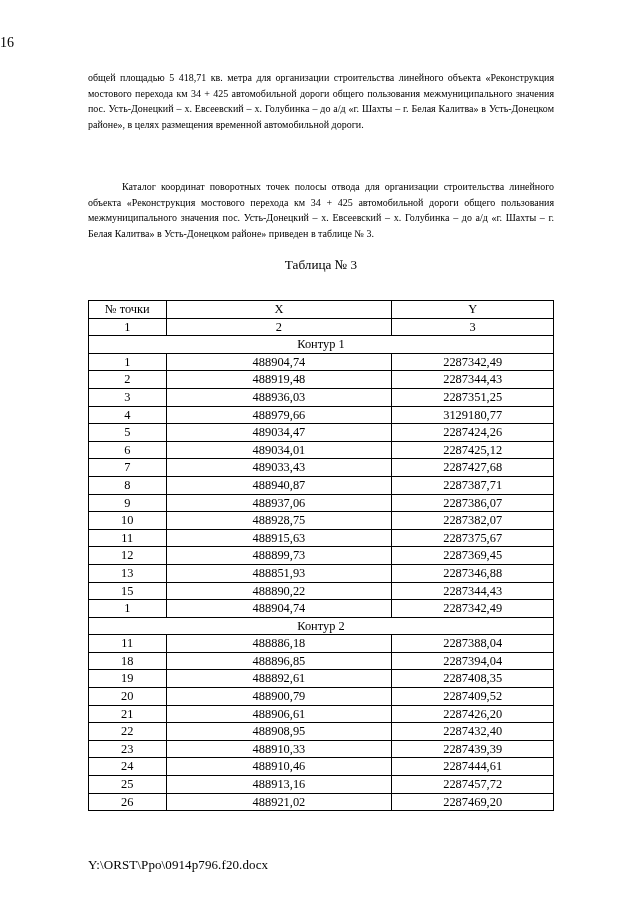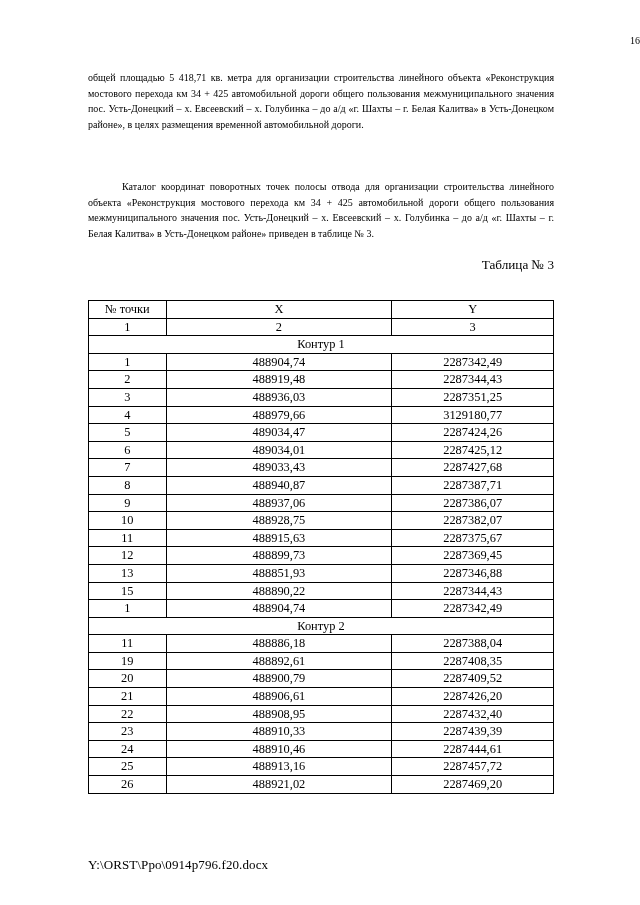--- a/index.html
+++ b/index.html
@@ -14,42 +14,42 @@
     background: #ffffff;
     font-family: "Liberation Serif", "DejaVu Serif", serif;
     color: #000000;
     overflow: hidden;
   }
   .page-number {
     position: absolute;
     top: 36px;
     left: 0;
     width: 640px;
-    text-align: right;
-    font-size: 10px;
+    text-align: left;
+    font-size: 14px;
     line-height: 1;
   }
   .body-text {
     position: absolute;
     left: 88px;
     width: 466px;
     font-size: 10px;
     line-height: 15.6px;
     text-align: justify;
     text-align-last: left;
   }
   .para1 { top: 60px; }
   .para2 { top: 169px; }
   .para-indent { text-indent: 34px; }
   .table-caption {
     position: absolute;
     left: 88px;
     width: 466px;
     top: 258px;
-    text-align: right;
+    text-align: center;
     font-size: 13.2px;
     line-height: 1;
   }
   table.coords {
     position: absolute;
     left: 88px;
     top: 300px;
     width: 466px;
     border-collapse: collapse;
     font-size: 12.4px;
@@ -183,20 +183,25 @@
         </tr>
         <tr class="section-row">
           <td class="col-num" colspan="3">Контур 2</td>
         </tr>
         <tr>
           <td class="col-num">11</td>
           <td class="col-x">488886,18</td>
           <td class="col-y">2287388,04</td>
         </tr>
         <tr>
+          <td class="col-num">18</td>
+          <td class="col-x">488896,85</td>
+          <td class="col-y">2287394,04</td>
+        </tr>
+        <tr>
           <td class="col-num">19</td>
           <td class="col-x">488892,61</td>
           <td class="col-y">2287408,35</td>
         </tr>
         <tr>
           <td class="col-num">20</td>
           <td class="col-x">488900,79</td>
           <td class="col-y">2287409,52</td>
         </tr>
         <tr>

